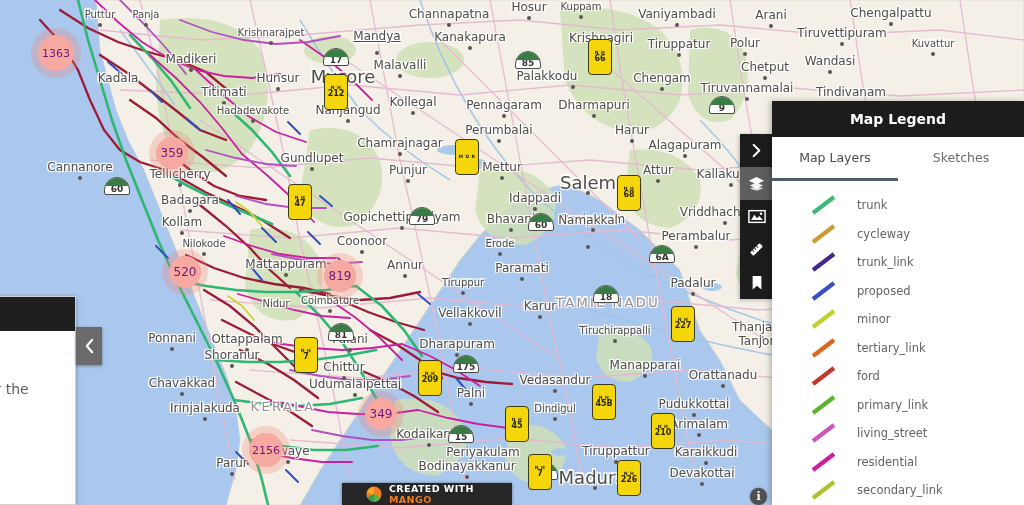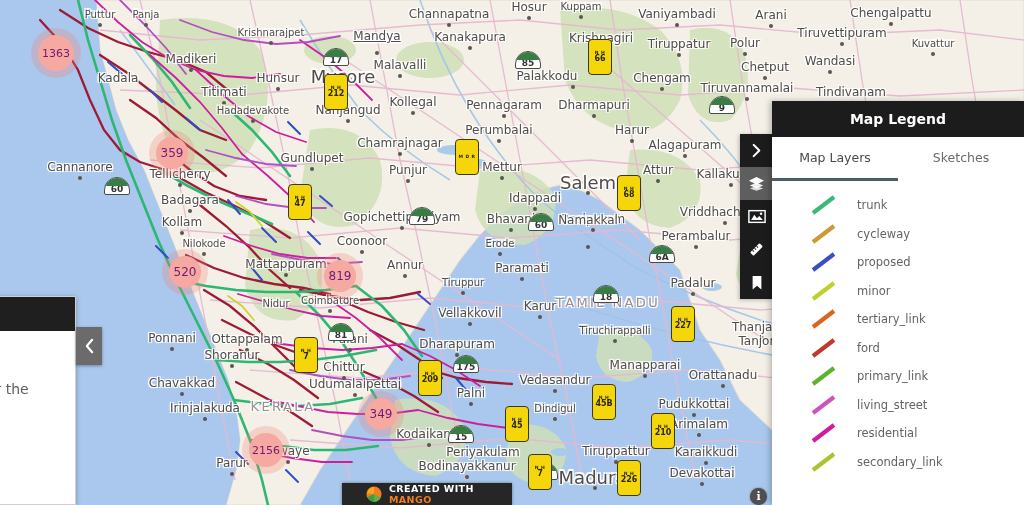--- a/index.html
+++ b/index.html
@@ -733,20 +733,28 @@
           <div class="swatch">
             <svg width="32" height="22" viewBox="0 0 32 22">
               <line x1="4" y1="19" x2="25" y2="3" stroke="#cc9933" stroke-width="4.2" stroke-linecap="butt"></line>
             </svg>
           </div>
           <div class="legend-label">cycleway</div>
         </div>
         <div class="legend-row">
           <div class="swatch">
             <svg width="32" height="22" viewBox="0 0 32 22">
+              <line x1="4" y1="19" x2="25" y2="3" stroke="#45268f" stroke-width="4.2" stroke-linecap="butt"></line>
+            </svg>
+          </div>
+          <div class="legend-label">trunk_link</div>
+        </div>
+        <div class="legend-row">
+          <div class="swatch">
+            <svg width="32" height="22" viewBox="0 0 32 22">
               <line x1="4" y1="19" x2="25" y2="3" stroke="#3b4fc4" stroke-width="4.2" stroke-linecap="butt"></line>
             </svg>
           </div>
           <div class="legend-label">proposed</div>
         </div>
         <div class="legend-row">
           <div class="swatch">
             <svg width="32" height="22" viewBox="0 0 32 22">
               <line x1="4" y1="19" x2="25" y2="3" stroke="#c0d02a" stroke-width="4.2" stroke-linecap="butt"></line>
             </svg>

